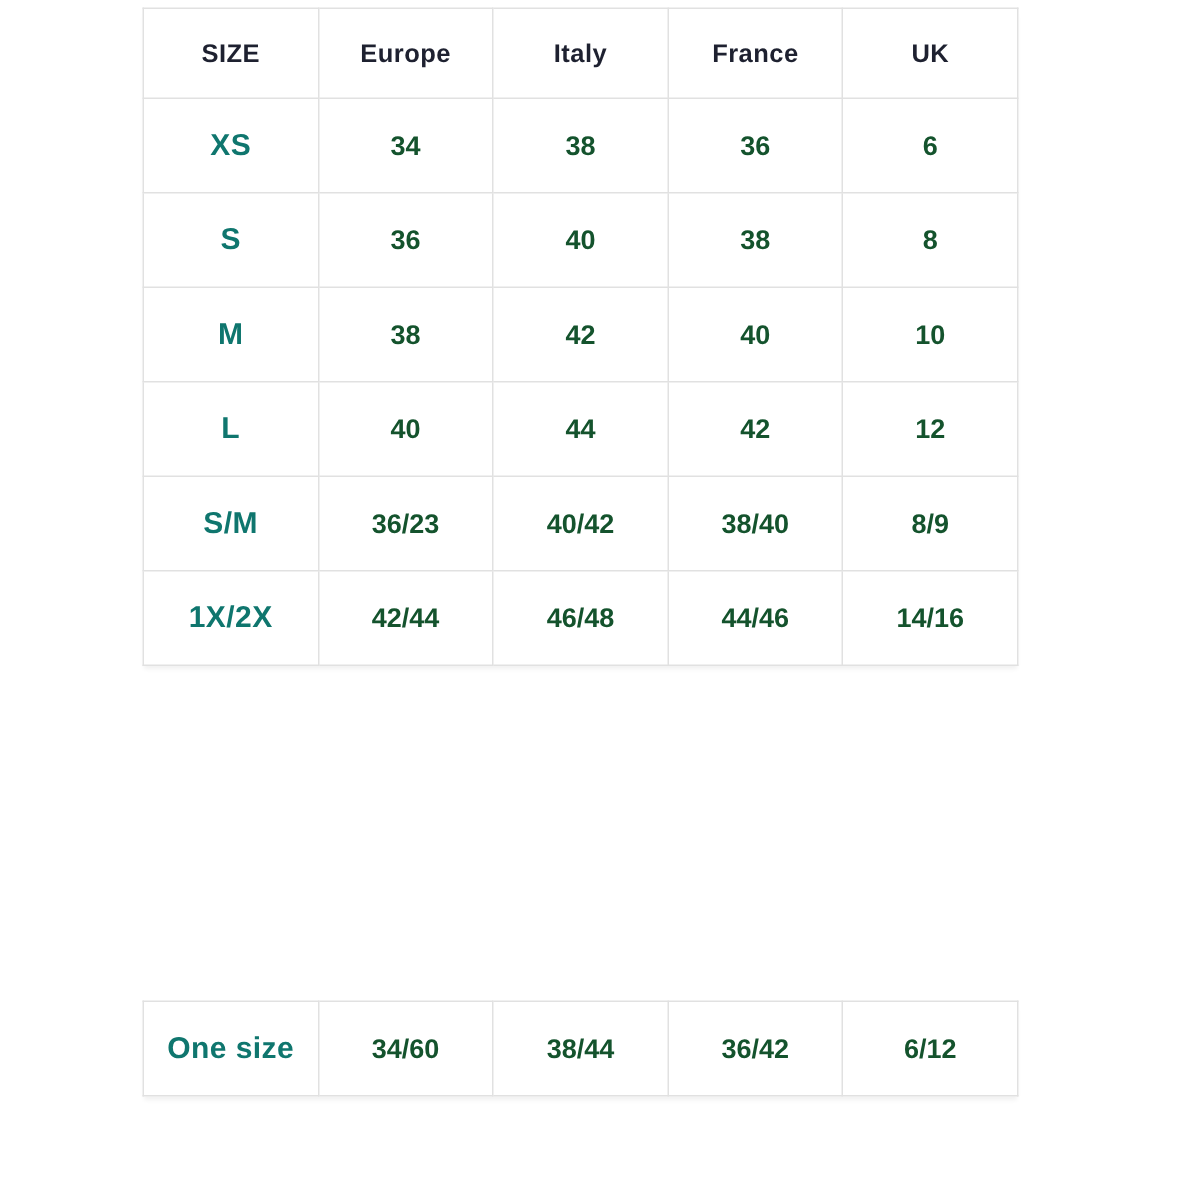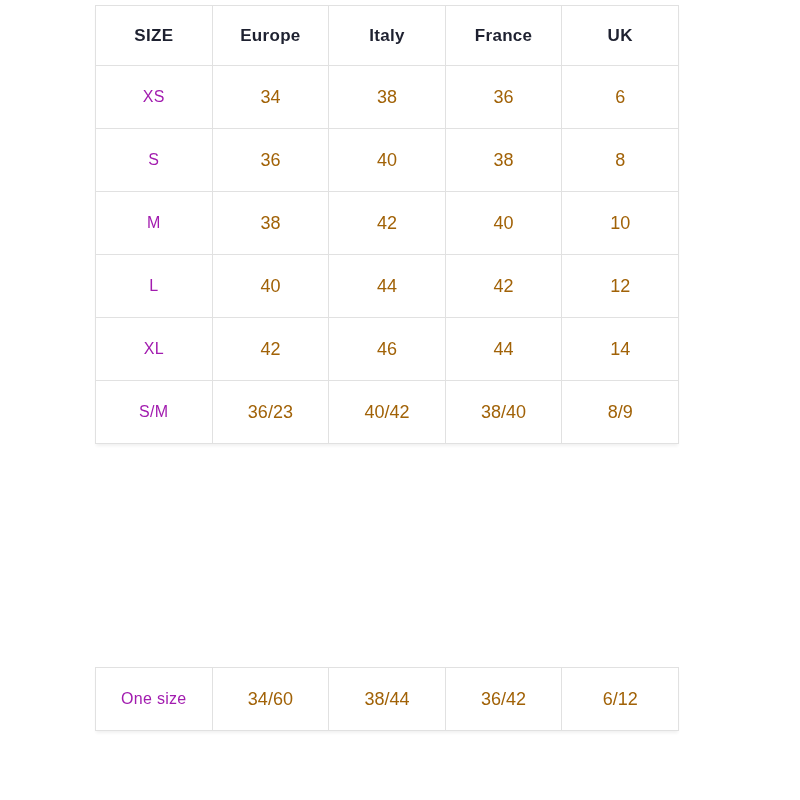--- a/index.html
+++ b/index.html
@@ -36,29 +36,29 @@
   }
   .size-table thead th {
     height: 59px;
     font-size: 17px;
     font-weight: bold;
     color: #1e2130;
     letter-spacing: 0.3px;
   }
   .size-table tbody tr { height: 63px; }
   .size-table tbody th {
-    font-size: 16px;
-    font-weight: normal;
-    color: #a21caf;
+    font-size: 20px;
+    font-weight: bold;
+    color: #0f766e;
     letter-spacing: 0.3px;
   }
   .size-table tbody td {
     font-size: 18px;
-    font-weight: normal;
-    color: #a16207;
+    font-weight: bold;
+    color: #14532d;
   }
 </style>
 </head>
 <body>
 
 <div class="page">
   <table class="size-table size-table-main">
       <thead>
         <tr>
           <th>SIZE</th>
@@ -91,32 +91,32 @@
           <td>10</td>
         </tr>
         <tr>
           <th scope="row">L</th>
           <td>40</td>
           <td>44</td>
           <td>42</td>
           <td>12</td>
         </tr>
         <tr>
-          <th scope="row">XL</th>
-          <td>42</td>
-          <td>46</td>
-          <td>44</td>
-          <td>14</td>
-        </tr>
-        <tr>
           <th scope="row">S/M</th>
           <td>36/23</td>
           <td>40/42</td>
           <td>38/40</td>
           <td>8/9</td>
+        </tr>
+        <tr>
+          <th scope="row">1X/2X</th>
+          <td>42/44</td>
+          <td>46/48</td>
+          <td>44/46</td>
+          <td>14/16</td>
         </tr>
       </tbody>
     </table>
   <table class="size-table size-table-extra">
       <tbody>
         <tr>
           <th scope="row">One size</th>
           <td>34/60</td>
           <td>38/44</td>
           <td>36/42</td>

